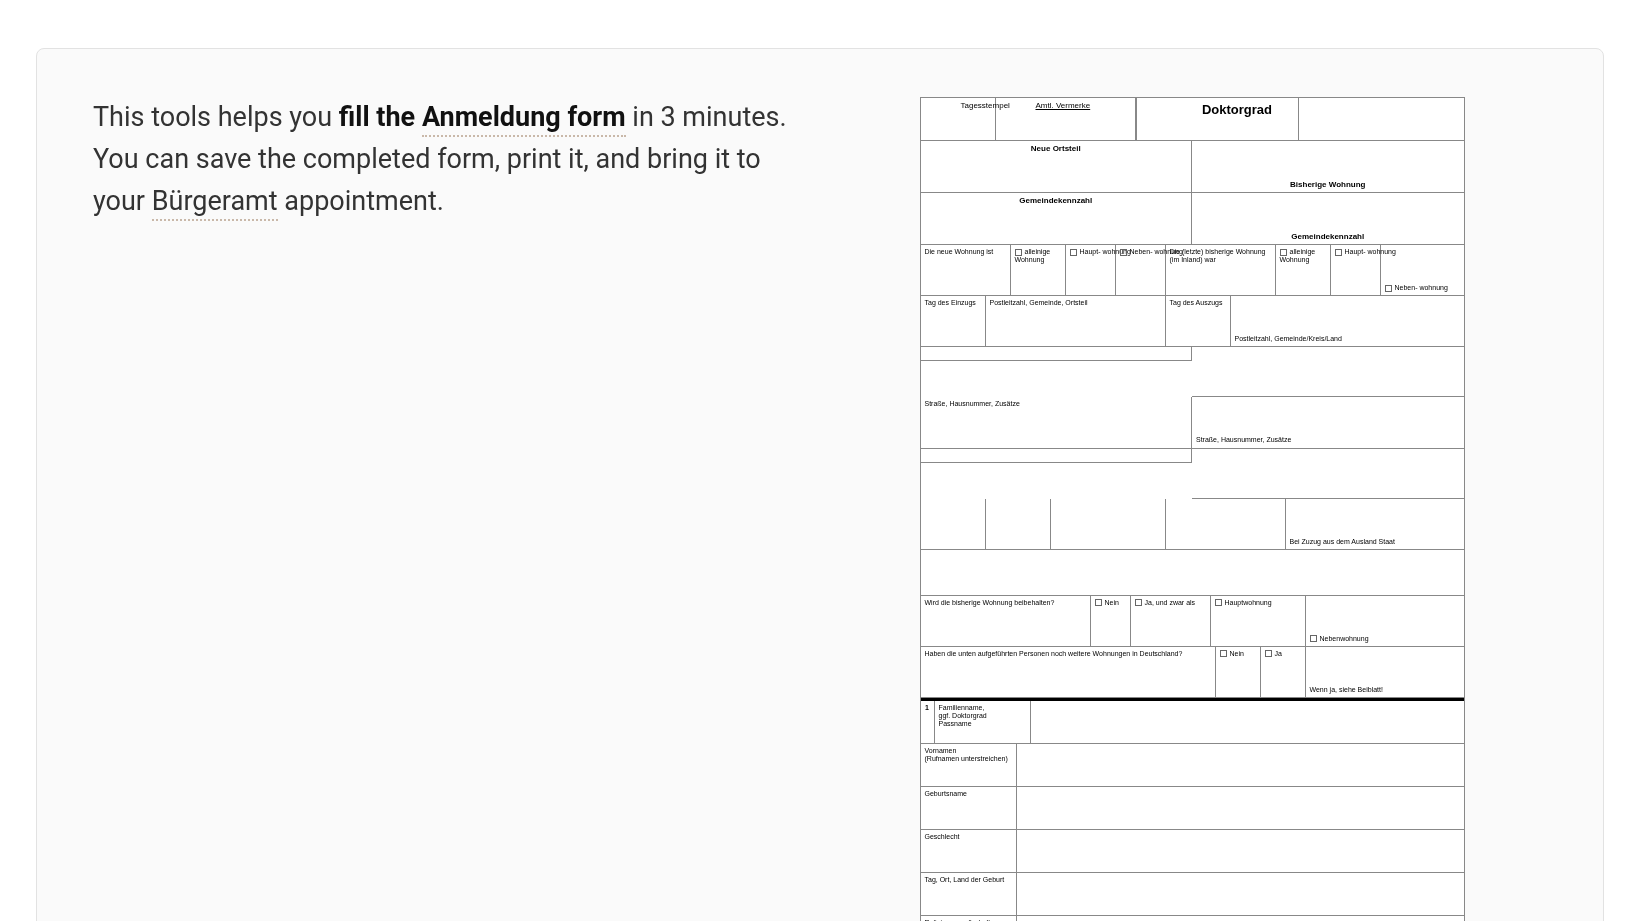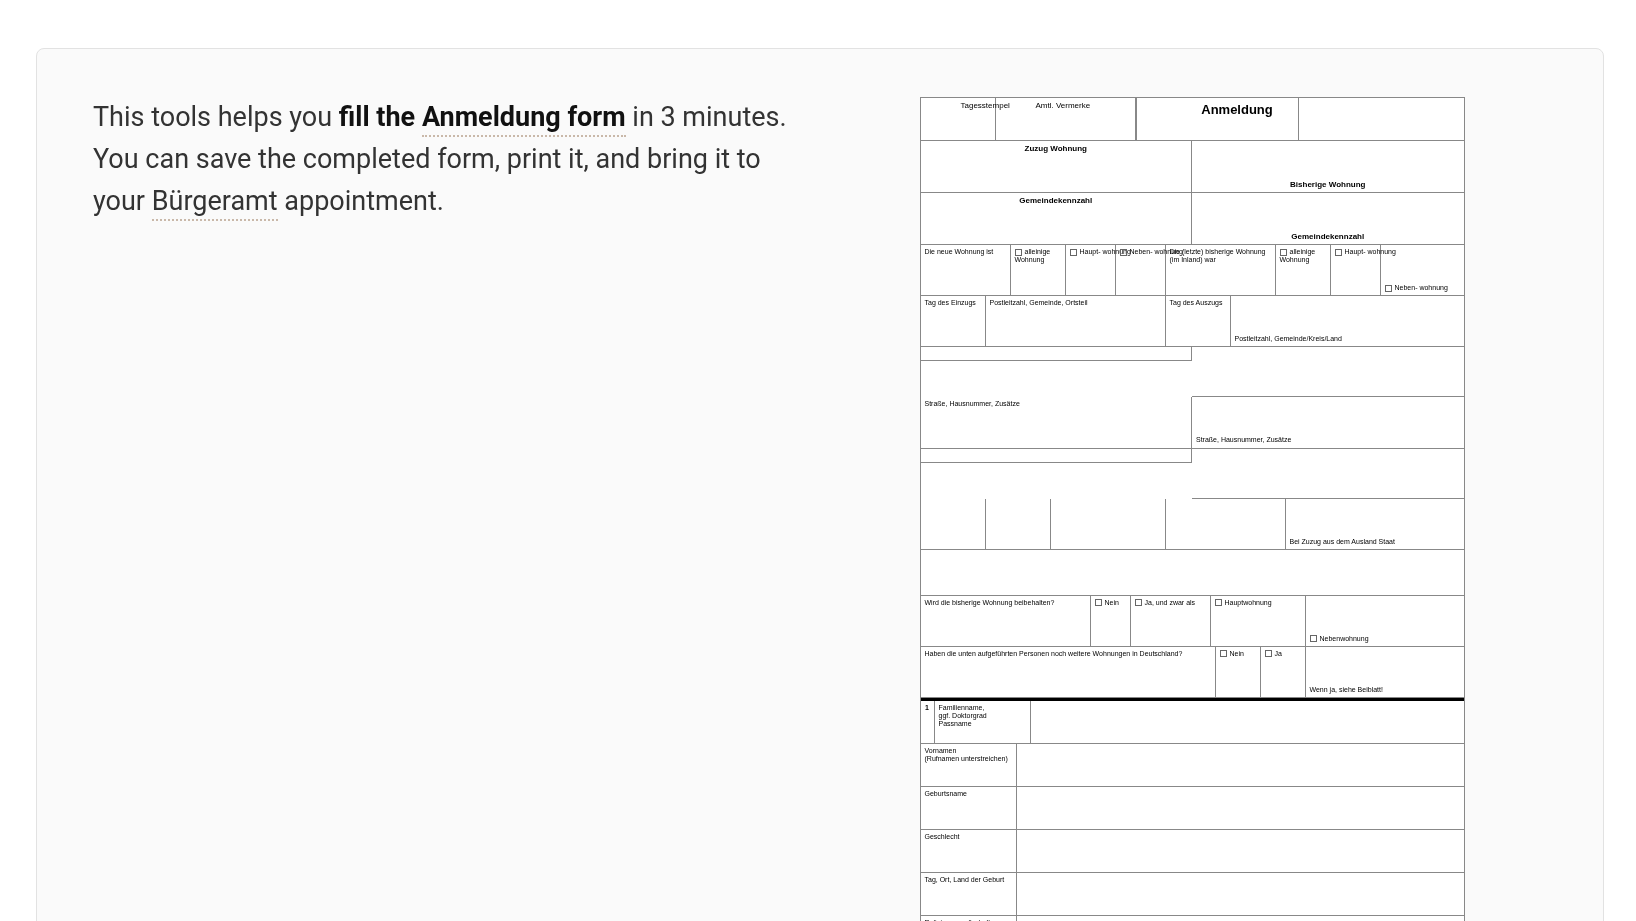--- a/index.html
+++ b/index.html
@@ -69,21 +69,21 @@
     font-family: Arial, Helvetica, sans-serif;
     color:#000;
     font-size:8px;
     line-height:1.15;
   }
   .fp-row { display:flex; }
   .fp-cell { border:1px solid #888; border-top:none; border-left:none; padding:3px 4px; }
   .fp-row:first-child .fp-cell { border-top:none;padding-left:40px; }
   .fp-cell:last-child { border-right:none;margin-top:36px; }
   .fp-title { border-left:1px solid #888; flex:1; text-align:center; font-weight:700; font-size:13px; padding:5px 0;}
-  .fp-head1 .a{width:75px;} .fp-head1 .b{width:140px;}
+  .fp-head1 .a{width:75px;} .fp-head1 .b{width:140px;text-decoration:underline;}
   .fp-sub { font-weight:700; text-align:center; }
   .fp-half{width:50%;}
   .ck { display:inline-block; width:7px; height:7px; border:1px solid #666; margin-right:3px; vertical-align:middle;}
   .tiny{font-size:7px;}
   .nowrap{white-space:nowrap;}
   .people .lab{width:96px;}
   .people .num{width:14px; text-align:center; font-weight:700;}
   .people .rest{flex:1;}
   .blank{height:14px;}
   .shorth{height:10px;}
@@ -100,25 +100,25 @@
         <p>
           <span>This tools helps you </span><span class="bold"><span>fill the </span><span class="link-word">Anmeldung form</span></span><span> in 3 minutes. You can save the completed form, print it, and bring it to your </span><span class="link-word">Bürgeramt</span><span> appointment.</span>
         </p>
       </div>
 
       <div class="right">
         <div class="form-preview">
           <div class="fp-row fp-head1">
             <div class="fp-cell a">Tagesstempel</div>
             <div class="fp-cell b">Amtl. Vermerke</div>
-            <div class="fp-cell fp-title">Anmeldung</div>
+            <div class="fp-cell fp-title">Doktorgrad</div>
             <div class="fp-cell" style="flex:1;"></div>
           </div>
           <div class="fp-row">
-            <div class="fp-cell fp-half fp-sub">Zuzug Wohnung</div>
+            <div class="fp-cell fp-half fp-sub">Neue Ortsteil</div>
             <div class="fp-cell fp-half fp-sub">Bisherige Wohnung</div>
           </div>
           <div class="fp-row">
             <div class="fp-cell fp-half fp-sub">Gemeindekennzahl</div>
             <div class="fp-cell fp-half fp-sub">Gemeindekennzahl</div>
           </div>
           <div class="fp-row tiny">
             <div class="fp-cell" style="width:90px;">Die neue Wohnung ist</div>
             <div class="fp-cell" style="width:55px;"><span class="ck"></span><span>alleinige Wohnung</span></div>
             <div class="fp-cell nowrap" style="width:50px;"><span class="ck"></span><span>Haupt-

